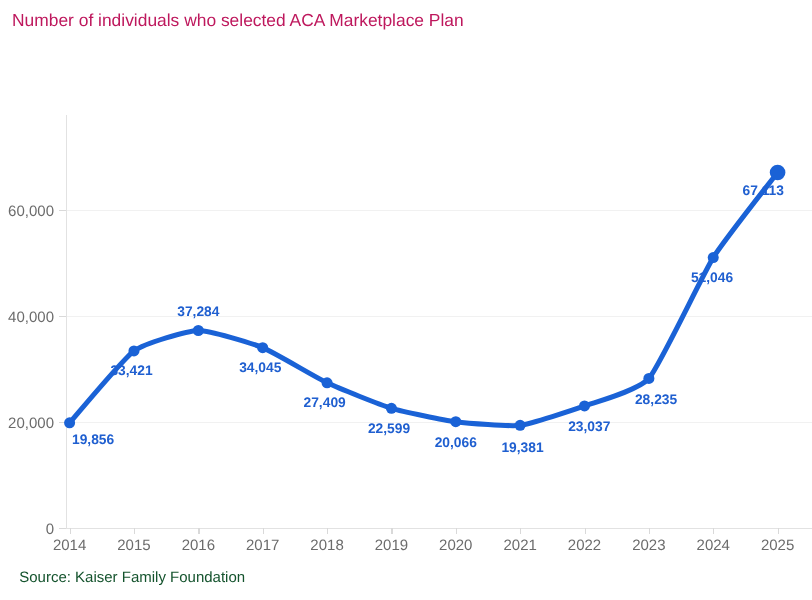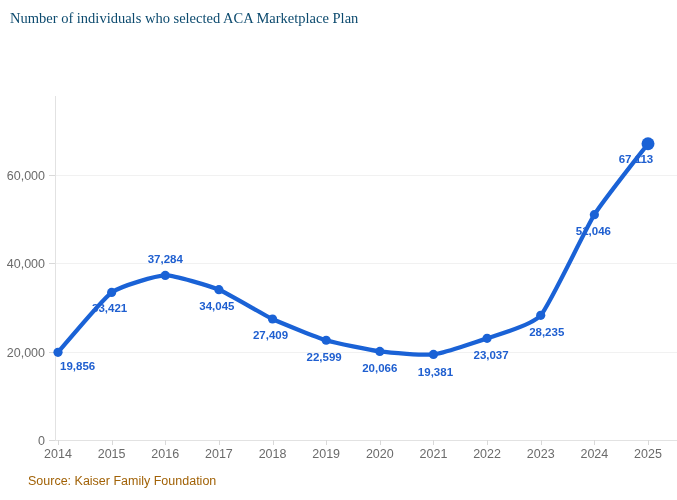--- a/index.html
+++ b/index.html
@@ -31,24 +31,23 @@
     font-size: 21px;
     font-weight: bold;
     color: #2b2b2b;
     letter-spacing: -0.2px;
     margin: 0 0 5px 0;
     line-height: 1.15;
   }
   .chart-subtitle {
     font-size: 14.5px;
     font-weight: normal;
-    color: #0c4a6e;
+    color: #be185d;
     margin: 0;
     line-height: 1.2;
-    font-family: Liberation Serif, serif;
   }
   .plot-wrap {
     position: absolute;
     left: 0;
     top: 68px;
     width: 677px;
     height: 400px;
   }
   svg.plot {
     display: block;
@@ -92,24 +91,24 @@
     fill: #1a62d6;
   }
   .dlabel {
     font-family: "Liberation Sans", sans-serif;
     font-size: 11.5px;
     font-weight: bold;
     fill: #1f5fd0;
   }
   .footer {
     position: absolute;
-    left: 28px;
+    left: 16px;
     top: 474px;
     font-size: 12.5px;
-    color: #a16207;
+    color: #14532d;
   }
 </style>
 </head>
 <body>
 
 <div class="chart-card">
 
   <div class="header">
     <div class="chart-subtitle">Number of individuals who selected ACA Marketplace Plan</div>
   </div>

